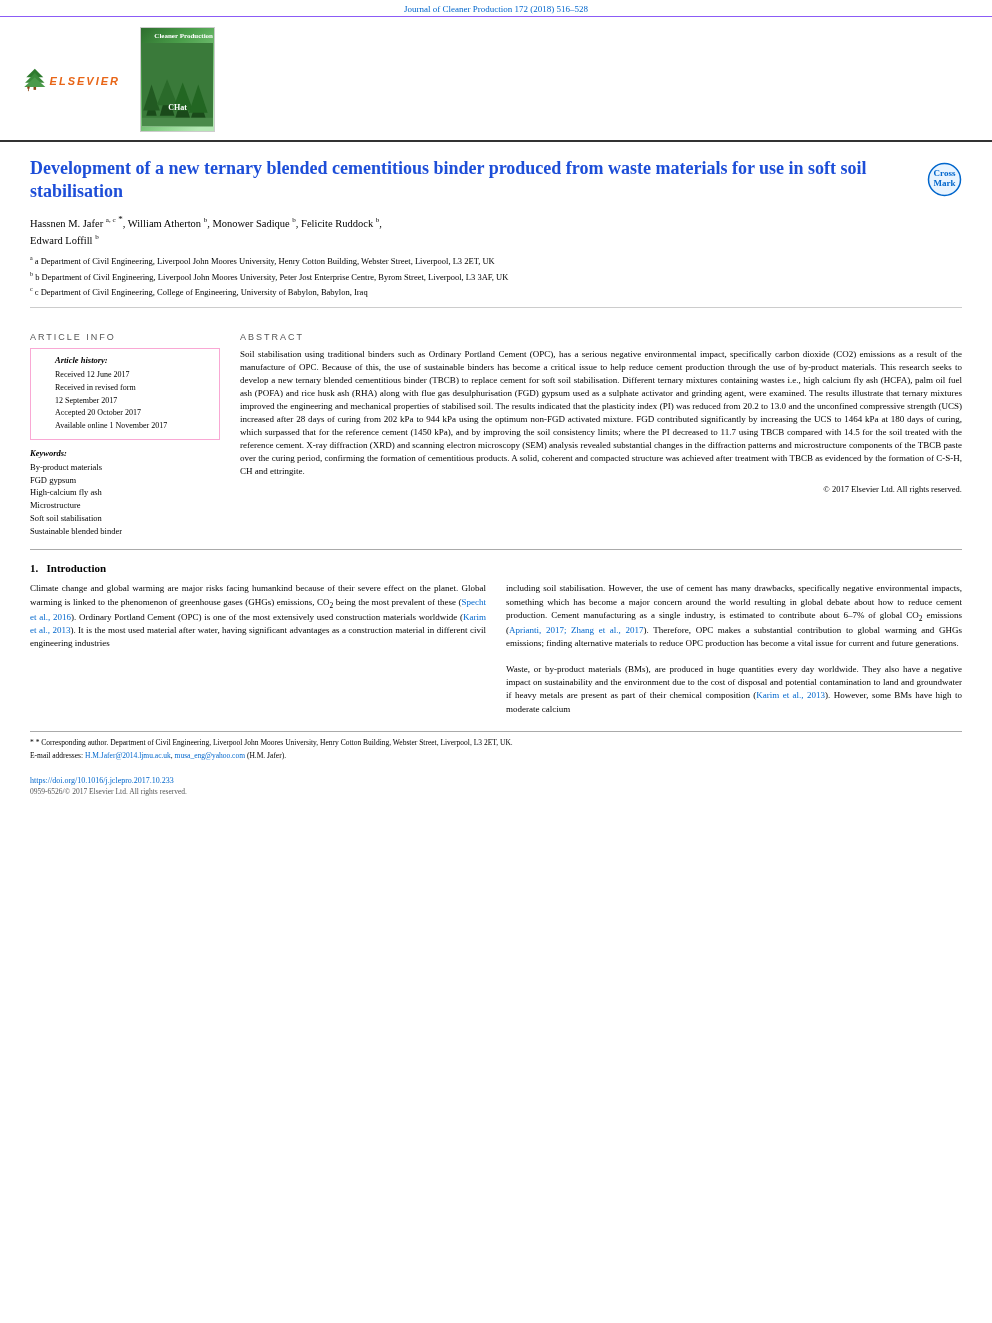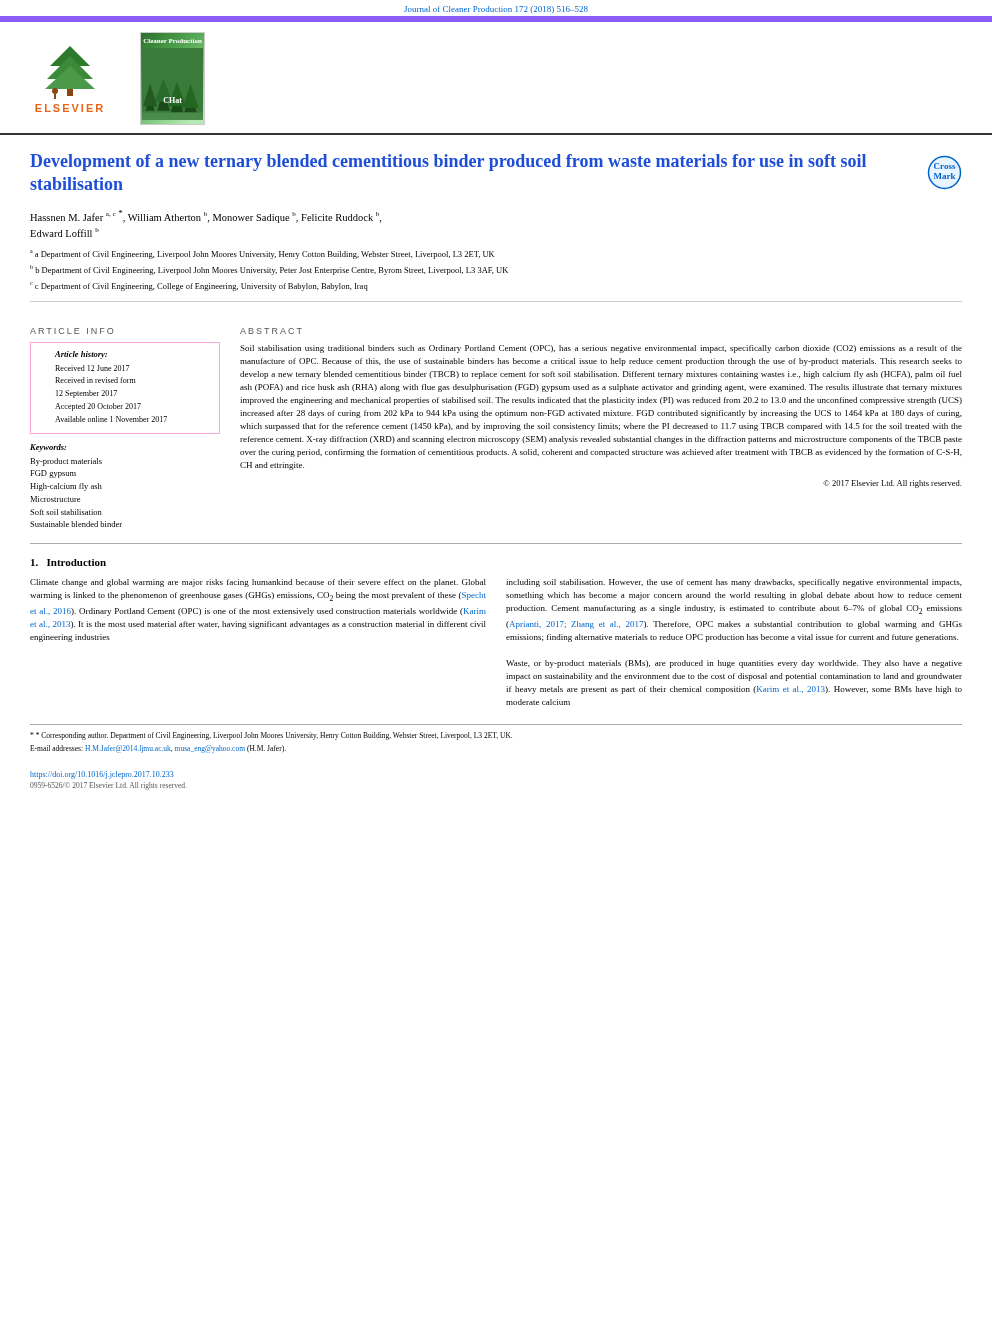--- a/index.html
+++ b/index.html
@@ -11,39 +11,40 @@
       font-size: 10px;
       color: #000;
     }
 
     .top-bar {
       background: #fff;
       text-align: center;
       padding: 4px 0 2px;
       font-size: 9px;
       color: #0066cc;
-      border-bottom: 6px solid #8b5cf6;
+      border-bottom: 1px solid #8b5cf6;
     }
 
     .header-section {
       display: flex;
       align-items: stretch;
       padding: 10px 20px 8px;
       border-bottom: 2px solid #333;
       position: relative;
     }
 
     .elsevier-logo {
       width: 100px;
       display: flex;
-      flex-direction: column;
+      flex-direction: row;
       align-items: center;
       justify-content: center;
       margin-right: 20px;
       flex-shrink: 0;
+      font-style: italic;
     }
 
     .elsevier-tree {
       width: 70px;
       height: 55px;
     }
 
     .elsevier-text {
       font-size: 11px;
       font-weight: bold;
@@ -83,29 +84,29 @@
       color: #555;
       margin-top: 4px;
     }
 
     .homepage-link {
       color: #0066cc;
       font-size: 9px;
     }
 
     .journal-cover {
-      width: 65px;
+      width: 75px;
       flex-shrink: 0;
       background: linear-gradient(135deg, #2d6e2d 0%, #4a9e4a 30%, #6ab86a 50%, #8fd48f 70%, #b5e8b5 90%);
       border: 1px solid #ccc;
       position: relative;
       overflow: hidden;
       display: flex;
       flex-direction: column;
-      align-items: center;
+      align-items: flex-end;
       padding: 4px 1px;
     }
 
     .cover-title {
       font-size: 7px;
       color: #fff;
       text-align: center;
       font-weight: bold;
       line-height: 1.2;
       z-index: 2;

